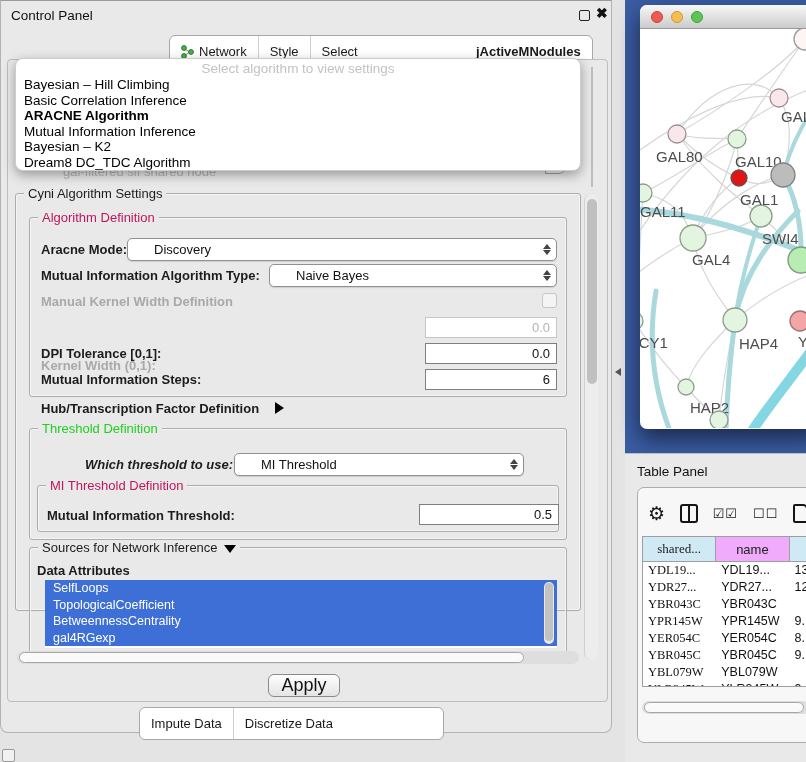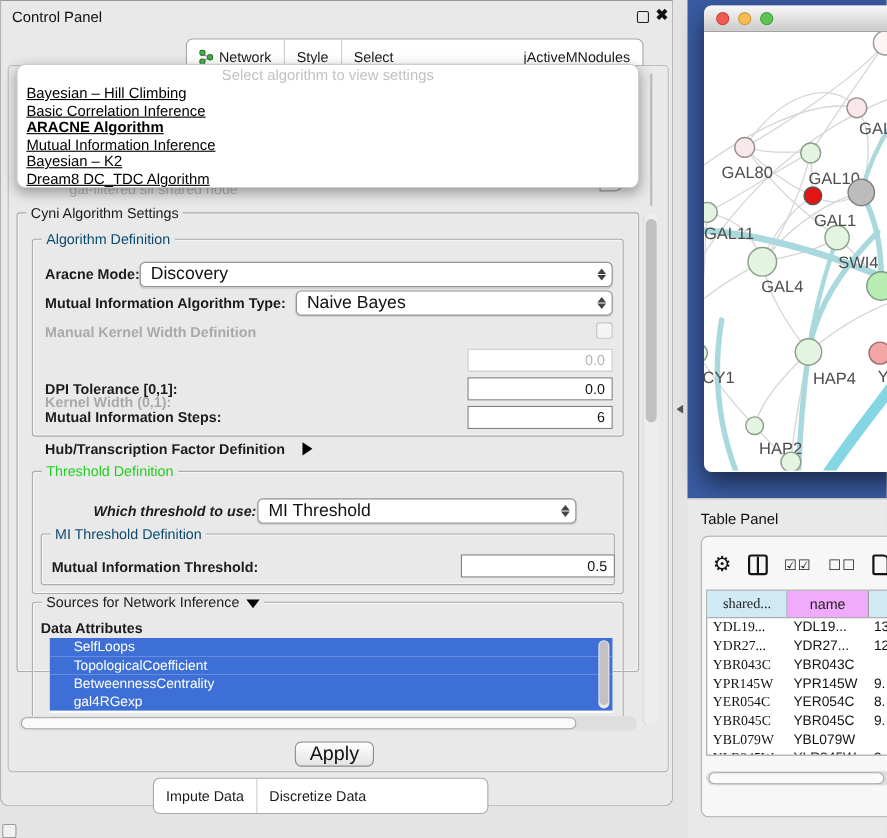--- a/index.html
+++ b/index.html
@@ -14,21 +14,21 @@
   .float-icon { left:578px; top:9px; width:11px; height:11px; border:1.5px solid #222; border-radius:2px; }
   .close-icon { left:595px; top:4px; font-size:14px; font-weight:bold; color:#111; }
 
   
   .seg-bar { display:flex; height:33px; background:#fff; border:1px solid #a8a8a8;
     border-radius:6px; overflow:hidden; }
   .seg { display:flex; align-items:center; justify-content:center; padding:0 11px;
     font-size:13px; color:#1a1a1a; border-left:1px solid #cfcfcf; white-space:nowrap; }
   .seg:first-child { border-left:none; }
   .seg.sel { background:#8e8e8e; color:#fff; border-left:none;margin-top:33px; }
-  .seg.sel + .seg { border-left:none; }
+  .seg.sel + .seg { border-left:none;font-weight:bold; }
 
   #top-tabs { left:168px; top:34px; }
   #bottom-tabs { left:138px; top:706px; }
   .net-ico { width:13px; height:14px; margin-right:5px; }
 
   
   #content-panel { left:6px; top:58px; width:601px; height:643px;
     border:1px solid #bdbdbd; border-radius:4px; background:#e9e9e9; }
 
   
@@ -37,37 +37,37 @@
     border-radius:6px; background:#ddeefb; z-index:4; }
   .frag-field { left:544px; top:152px; width:21px; height:21px; border:1px solid #9d9d9d;
     border-radius:0 0 7px 0; background:#f3f3f3; z-index:4; }
   .obscured-text { left:62px; top:163px; font-size:13px; color:#b5b5b5; z-index:3; white-space:nowrap; }
 
   
   #algo-popup { left:14px; top:57px; width:566px; height:113px; background:#fff;
     border:1px solid #cdcdcd; border-radius:8px; box-shadow:0 4px 12px rgba(0,0,0,.35);
     z-index:10; padding-top:2px; }
   .dd-placeholder { text-align:center; font-size:13.5px; color:#c2c2c2; height:16px; }
-  .dd-item { height:15.6px; line-height:15.6px; padding-left:8px; font-size:13.5px; color:#000;text-decoration:underline; }
+  .dd-item { height:15.6px; line-height:15.6px; padding-left:8px; font-size:13.5px; color:#000; }
   .dd-item.bold { font-weight:bold; }
 
   
   .groupbox { position:absolute; border:1px solid #acacac; border-radius:3px;
     box-shadow:inset 0 0 0 1px rgba(255,255,255,.55); }
   .group-title { position:absolute; top:-8px; left:8px; background:#e9e9e9; padding:0 4px;
     font-size:13px; color:#1c1c1c; white-space:nowrap; }
-  .t-blue { color:#0c4a6e; }
+  .t-blue { color:#be185d; }
   .t-green { color:#22cf22; }
 
   .lbl { position:absolute; font-size:13px; font-weight:bold; color:#1c1c1c; white-space:nowrap; }
   .lbl.dis { color:#a9a9a9; }
 
   .combo { position:absolute; background:#fff; border:1px solid #919191; border-radius:5px;
     height:23px; display:flex; align-items:center; box-shadow:0 1px 1px rgba(0,0,0,.12); }
-  .combo .val { flex:1; padding-left:9px; font-size:16px; color:#111; }
+  .combo .val { flex:1; padding-left:26px; font-size:13px; color:#111; }
   .combo .stepper { width:18px; display:flex; flex-direction:column; align-items:center;
     justify-content:center; gap:1px; }
   .stepper .up { width:0; height:0; border-left:4px solid transparent; border-right:4px solid transparent; border-bottom:5px solid #444; }
   .stepper .dn { width:0; height:0; border-left:4px solid transparent; border-right:4px solid transparent; border-top:5px solid #444; }
 
   .field { position:absolute; height:21px; background:#fff; border:1px solid #7f7f7f;
     font-size:13px; color:#111; text-align:right; padding-right:6px;
     font-family:"Liberation Sans", sans-serif; }
   .field.dis { border-color:#c6c6c6; color:#b4b4b4; }
 
@@ -75,21 +75,21 @@
     border-radius:3px; background:#f4f4f4; }
 
   .arrow-right { position:absolute; width:0; height:0; border-top:6px solid transparent;
     border-bottom:6px solid transparent; border-left:9px solid #000; }
   .arrow-down-inline { display:inline-block; width:0; height:0; border-left:6px solid transparent;
     border-right:6px solid transparent; border-top:8px solid #000; margin-left:6px; vertical-align:middle; }
 
   
   #attr-list { left:44px; top:579px; width:512px; height:68px; background:#fff; overflow:hidden; }
   .attr-item { height:16.5px; line-height:16.5px; background:#3e6fd6; color:#fff;
-    font-size:12.5px; padding-left:22px; }
+    font-size:12.5px; padding-left:8px; }
   .list-vscroll { position:absolute; right:3px; top:2px; width:10px; height:62px;
     background:#e9e9e9; border-radius:5px; }
   .list-vscroll .thumb { position:absolute; left:1px; top:1px; width:8px; height:58px;
     background:#c2c2c2; border-radius:4px; }
 
   .hscroll { position:absolute; background:#dedede; border-radius:7px; }
   .hscroll .thumb { position:absolute; top:1px; height:11px; background:#fafafa;
     border:1px solid #a6a6a6; border-radius:6px; }
 
   .vscroll-panel { left:583px; top:193px; width:14px; height:466px; background:#ededed;

